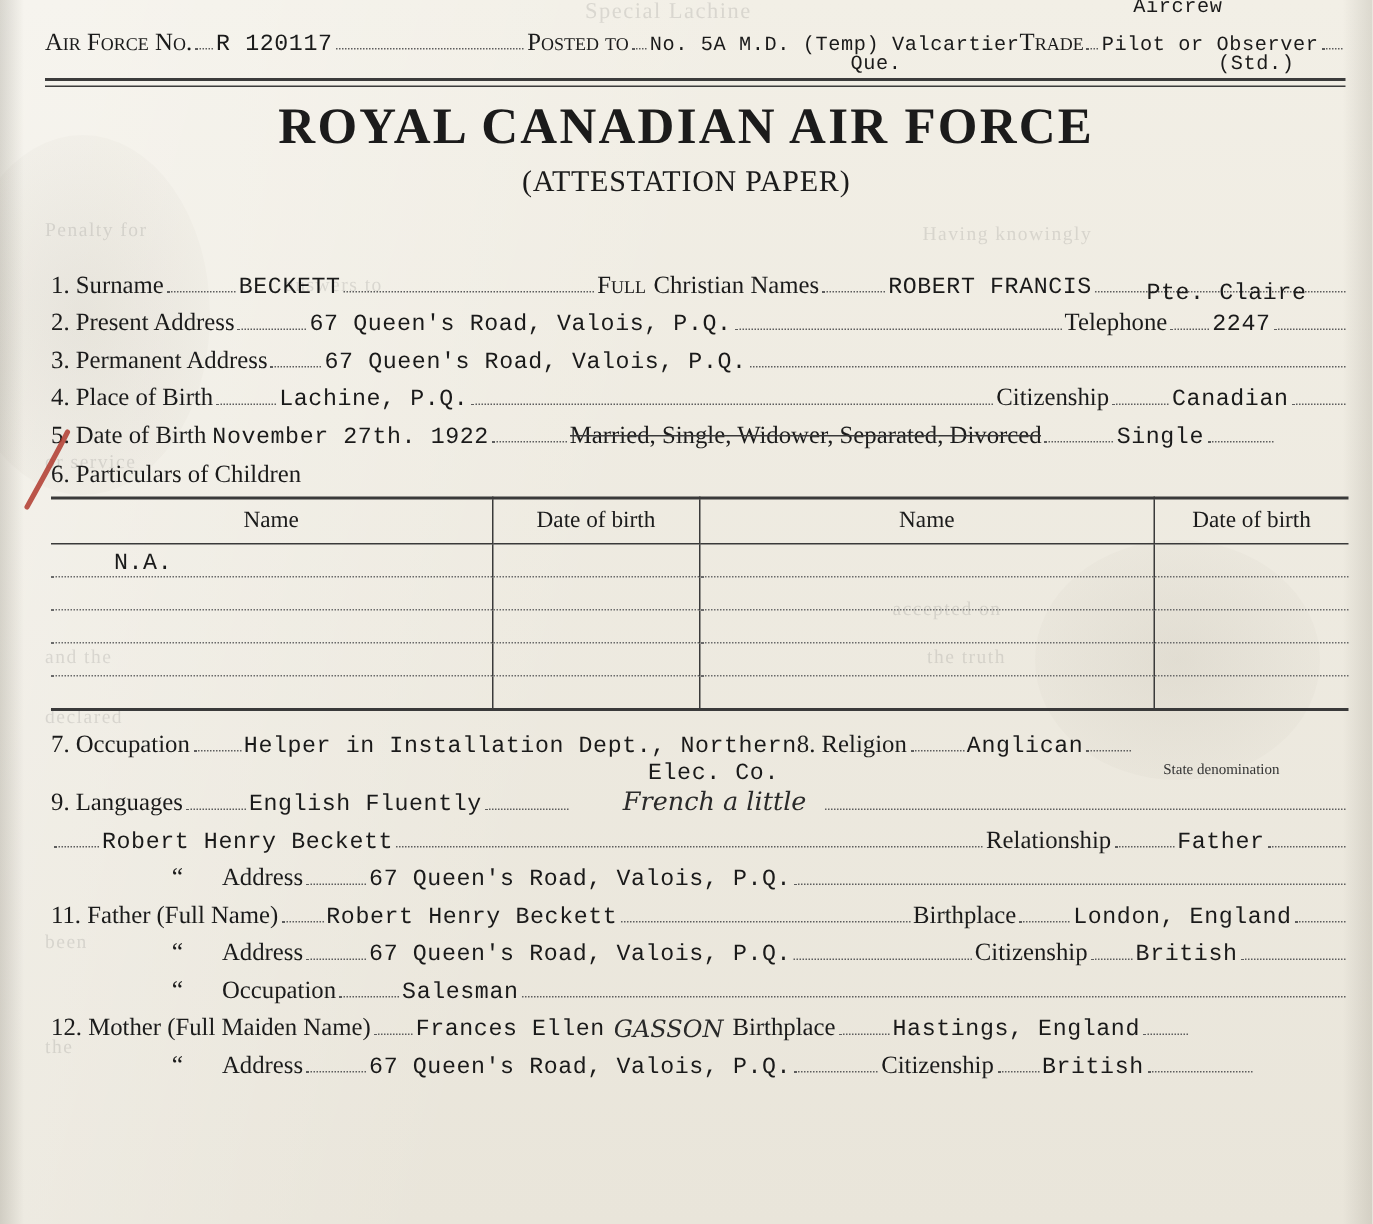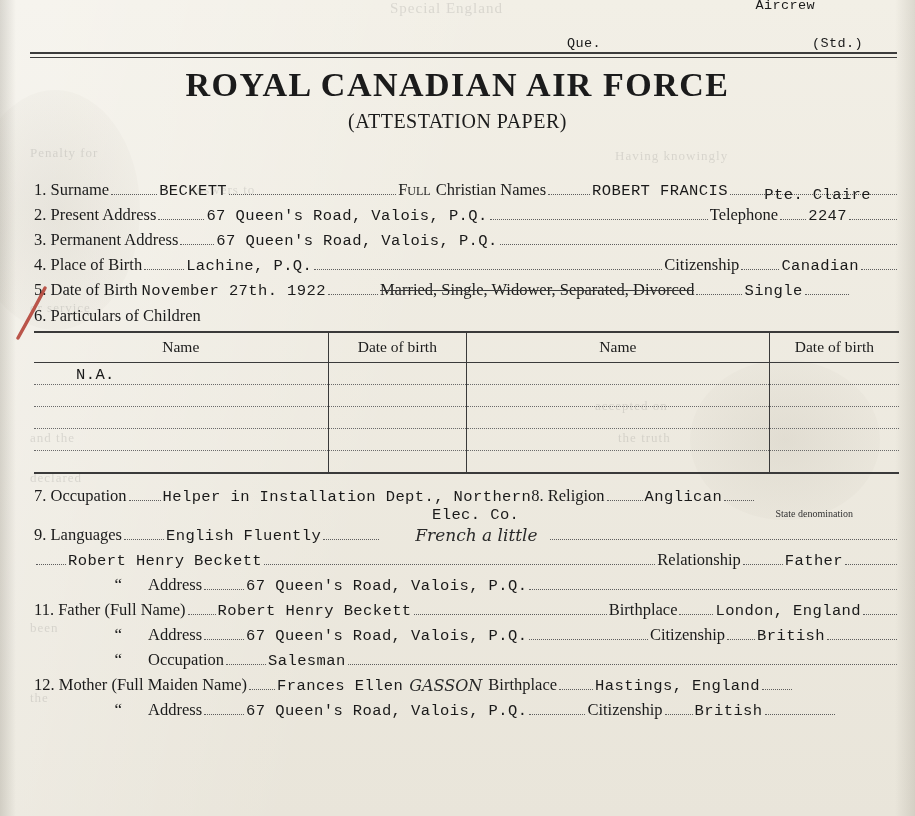--- a/index.html
+++ b/index.html
@@ -126,37 +126,50 @@
 </head>
 <body>
 
 <div class="page">
 
   <div class="edge-dark"></div>
   <div class="edge-right"></div>
   <div class="stain" style="left:-30px;top:90px;width:170px;height:240px;"></div>
   <div class="stain" style="left:690px;top:360px;width:190px;height:160px;"></div>
 
-  <div class="ghost" style="left:390px;top:0px;font-size:15px;">Special England</div>
+  <div class="ghost" style="left:390px;top:0px;font-size:15px;">Special Lachine</div>
   <div class="ghost" style="left:30px;top:145px;font-size:13px;">Penalty for</div>
   <div class="ghost" style="left:615px;top:148px;font-size:13px;">Having knowingly</div>
   <div class="ghost" style="left:190px;top:182px;font-size:13px;">answers to</div>
   <div class="ghost" style="left:30px;top:300px;font-size:13px;">or service</div>
   <div class="ghost" style="left:595px;top:398px;font-size:13px;">accepted on</div>
   <div class="ghost" style="left:30px;top:430px;font-size:13px;">and the</div>
   <div class="ghost" style="left:30px;top:470px;font-size:13px;">declared</div>
   <div class="ghost" style="left:618px;top:430px;font-size:13px;">the truth</div>
   <div class="ghost" style="left:30px;top:620px;font-size:13px;">been</div>
   <div class="ghost" style="left:30px;top:690px;font-size:13px;">the</div>
 
   <div id="topband">
     <div class="ghost" style="left:420px;top:-2px;"></div>
 
     <div style="position:absolute;right:100px;top:-2px;" class="hand small">Aircrew</div>
 
+    <div id="hdrline">
+      <span class="lbl smallcaps">Air Force No.</span>
+      <span class="dotline" style="max-width:12px;"></span>
+      <span class="hand">R 120117</span>
+      <span class="dotline"></span>
+      <span class="lbl smallcaps">Posted to</span>
+      <span class="dotline" style="max-width:10px;"></span>
+      <span class="hand small">No. 5A M.D. (Temp) Valcartier</span>
+      <span class="lbl smallcaps">Trade</span>
+      <span class="dotline" style="max-width:8px;"></span>
+      <span class="hand small">Pilot or Observer</span>
+      <span class="dotline" style="max-width:14px;"></span>
+    </div>
 
     <div id="hdrsub">
       <span style="width:150px;"></span>
       <span class="hand small">Que.</span>
       <span style="flex:1 1 auto;"></span>
       <span class="hand small">(Std.)</span>
       <span style="width:34px;"></span>
     </div>
 
     <div class="dblrule a"></div>

